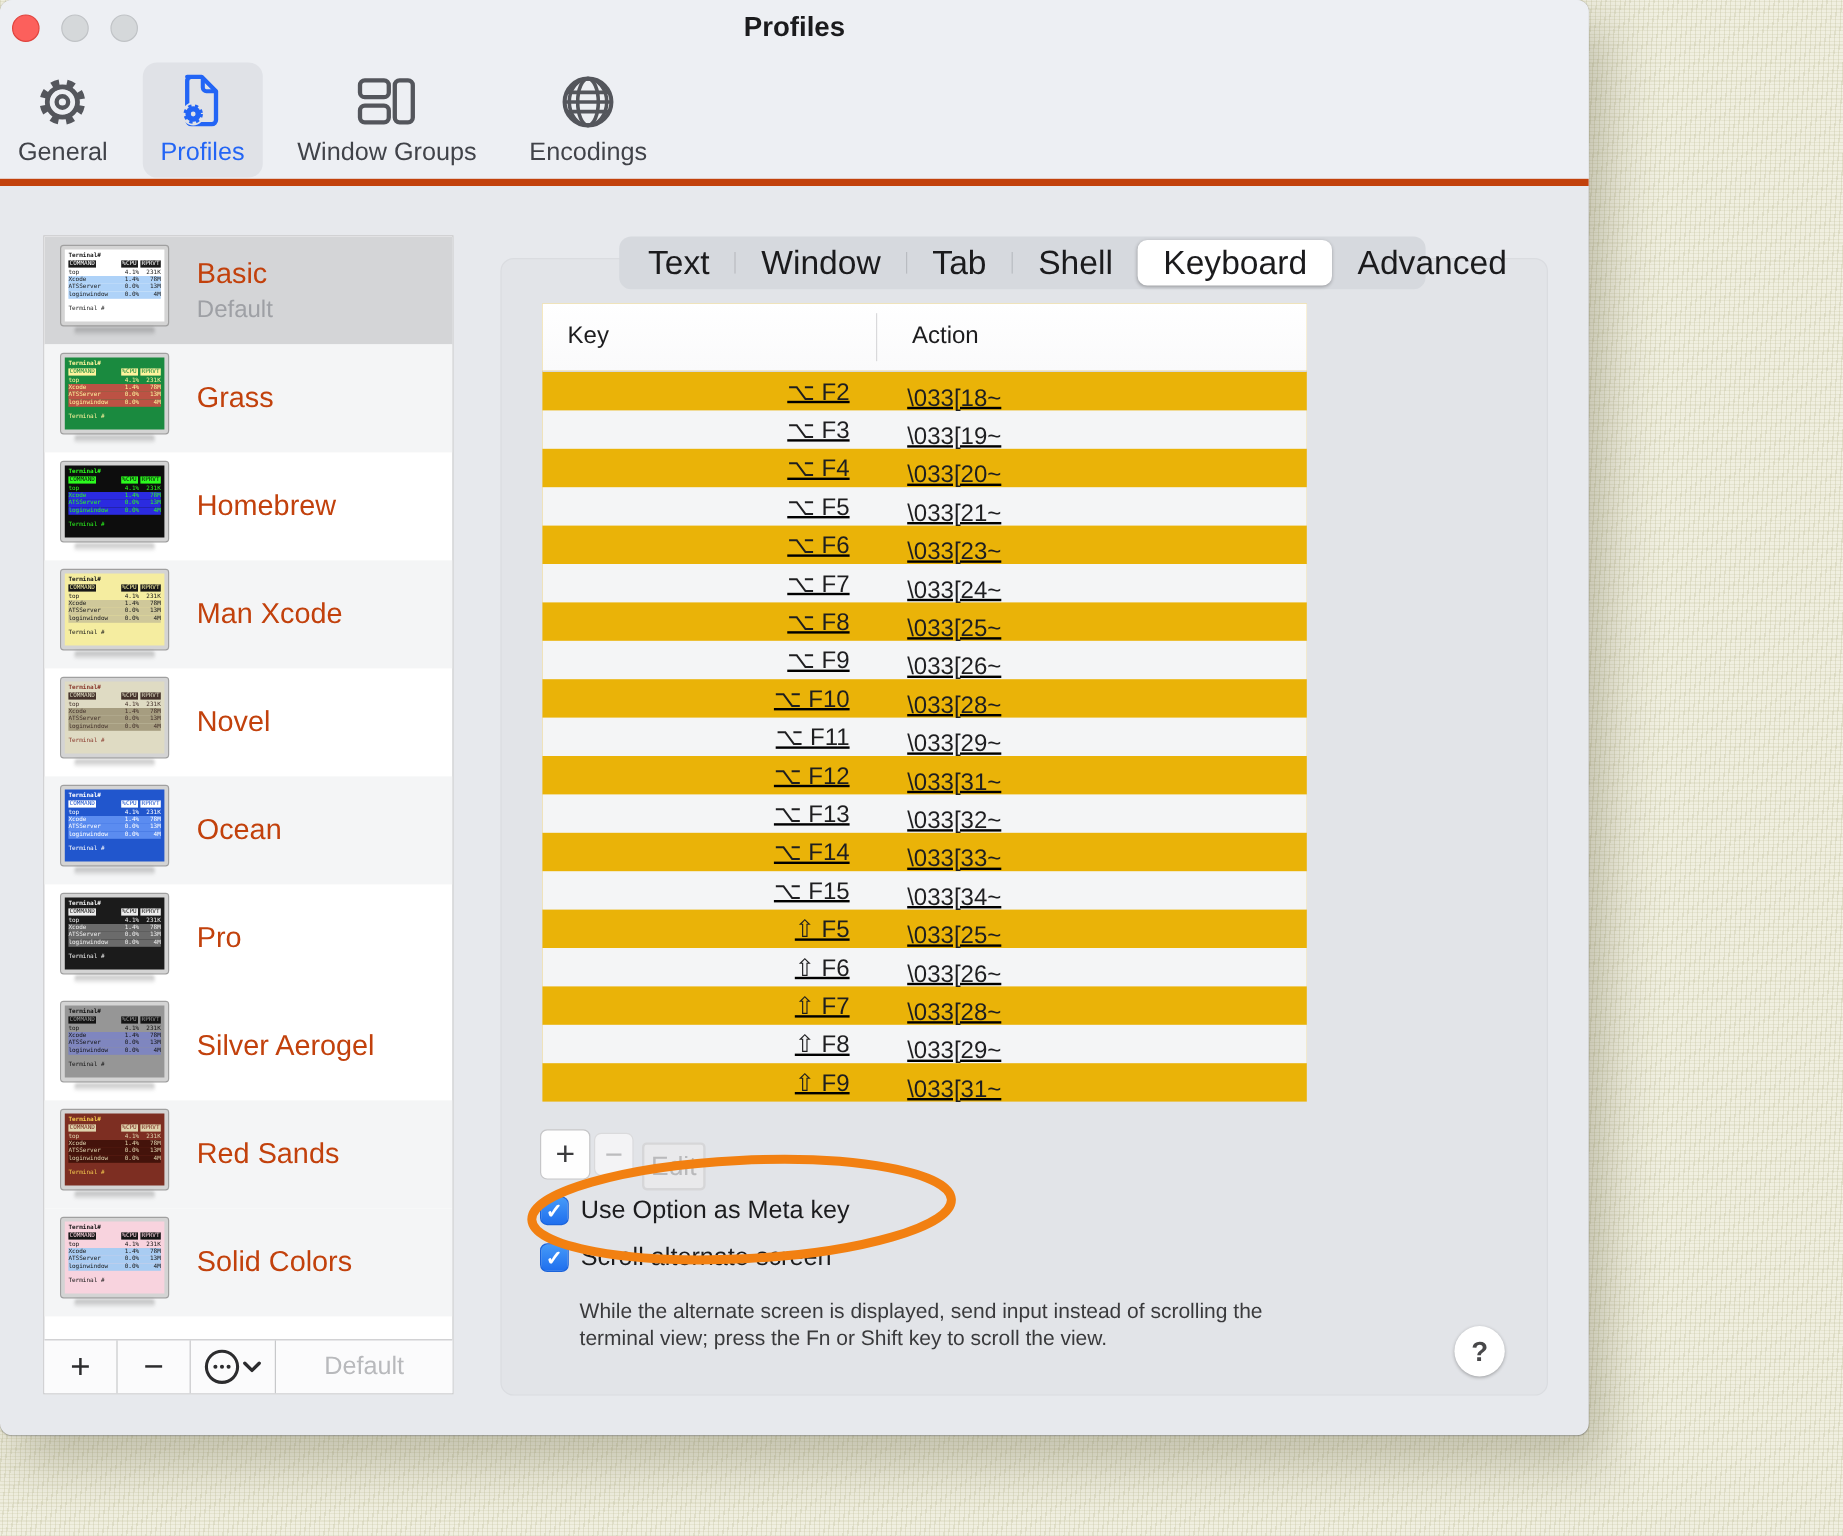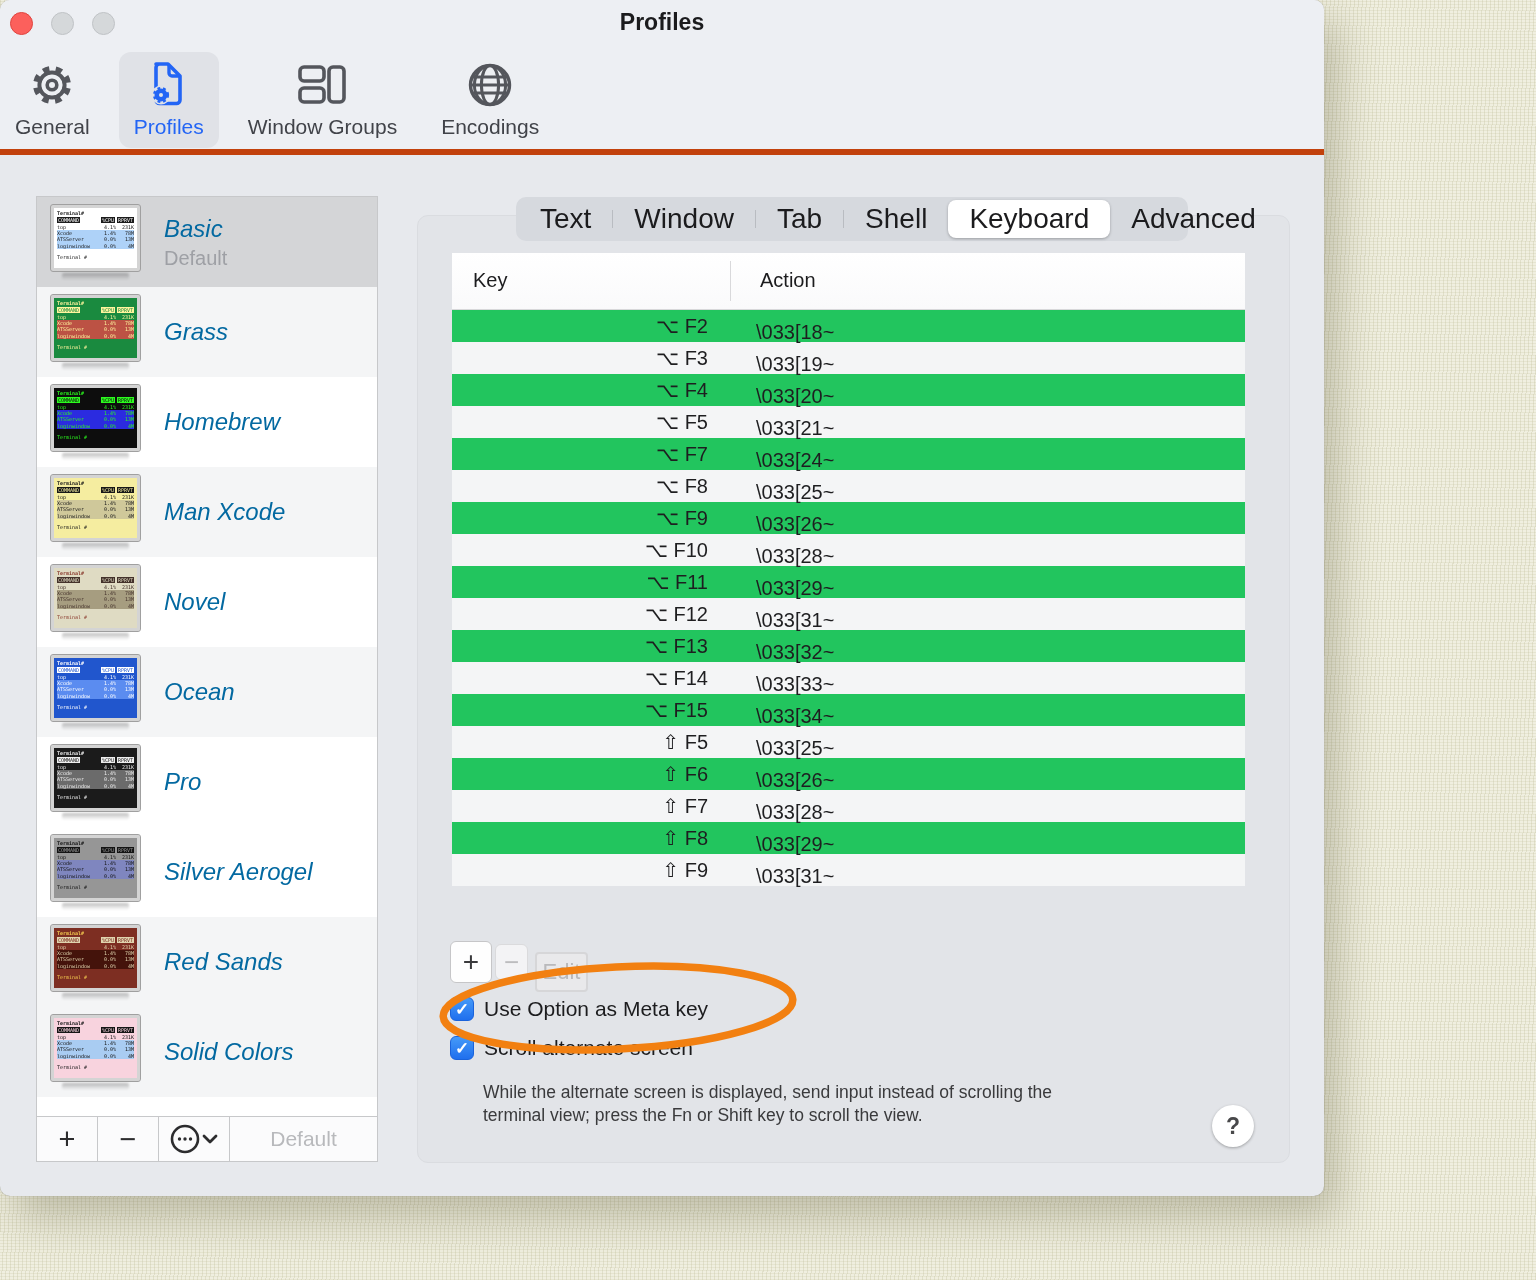--- a/index.html
+++ b/index.html
@@ -62,21 +62,21 @@
   .t-row { display:flex; }
   .t-row .c1 { flex:1; }
   .t-row .c2 { width:16px; text-align:right; }
   .t-row .c3 { width:18px; text-align:right; }
   .t-row.hl { background:var(--thl); }
   .t-prompt { margin-top:5px; color:var(--ttl); }
   .refl { height:7px; width:76%; margin:2px auto 0;
     background:linear-gradient(rgba(50,50,50,.32), rgba(50,50,50,0));
     filter:blur(1.2px); border-radius:2px; }
   .p-text { margin-left:24px; }
-  .p-name { font-size:24px; color:#0369a1;font-style:italic; }
+  .p-name { font-size:24px; color:#c2410c; }
   .p-sub  { font-size:20px; color:#9ea0a5; margin-top:4px; }
   .sb-footer {
     position:absolute; left:0; right:0; bottom:0; height:45px;
     border-top:1px solid #c7c8ca; background:#fbfbfc; display:flex;
   }
   .sb-cell { border-right:1px solid #c7c8ca; display:flex;
     align-items:center; justify-content:center; }
   .sb-cell.add { width:61px; font-size:29px; color:#2c2c2e; }
   .sb-cell.remove { width:61px; font-size:29px; color:#2c2c2e; }
   .sb-cell.more { width:71px; }
@@ -89,21 +89,21 @@
   .segmented {
     position:absolute; left:516px; top:197px; width:672px; height:44px;
     background:#d6d9de; border-radius:10px; padding:3px; display:flex; align-items:stretch;
   }
   .segment { flex:1 1 auto; padding:0 21px; display:flex; align-items:center;
     justify-content:center; font-size:28px; color:#1b1b1d; border-radius:8px;
     white-space:nowrap; }
   .segment.selected { background:#ffffff; box-shadow:0 1px 3px rgba(0,0,0,.28); }
   .seg-sep { width:1px; background:#b9bcc1; margin:10px 0; flex:none; }
   
-  .kb-table { position:absolute; left:452px; top:253px; width:793px; background:#22c55e; }
+  .kb-table { position:absolute; left:452px; top:253px; width:637px; background:#eab308;text-decoration:underline; }
   .kb-header { position:relative; height:57px;
     background:linear-gradient(#ffffff,#fafafb); border-bottom:1px solid #d8d8da; }
   .kb-header .h-key { position:absolute; left:21px; top:16px; font-size:20px; color:#1c1c1e; }
   .kb-header .h-action { position:absolute; left:308px; top:16px; font-size:20px; color:#1c1c1e; }
   .kb-header .h-sep { position:absolute; left:278px; top:8px; bottom:8px; width:1px; background:#d9d9db; }
   .kb-row { height:32px; display:flex; align-items:center; font-size:20px; color:#1e1e20; }
   .kb-row:nth-child(even) { background:#f4f5f6; }
   .kb-key { width:256px; text-align:right; flex:none; }
   .kb-action { padding-left:48px;margin-top:13px; }
   
@@ -615,20 +615,24 @@
         </div>
         <div class="kb-row">
           <span class="kb-key">⌥ F4</span>
           <span class="kb-action">\033[20~</span>
         </div>
         <div class="kb-row">
           <span class="kb-key">⌥ F5</span>
           <span class="kb-action">\033[21~</span>
         </div>
         <div class="kb-row">
+          <span class="kb-key">⌥ F6</span>
+          <span class="kb-action">\033[23~</span>
+        </div>
+        <div class="kb-row">
           <span class="kb-key">⌥ F7</span>
           <span class="kb-action">\033[24~</span>
         </div>
         <div class="kb-row">
           <span class="kb-key">⌥ F8</span>
           <span class="kb-action">\033[25~</span>
         </div>
         <div class="kb-row">
           <span class="kb-key">⌥ F9</span>
           <span class="kb-action">\033[26~</span>

